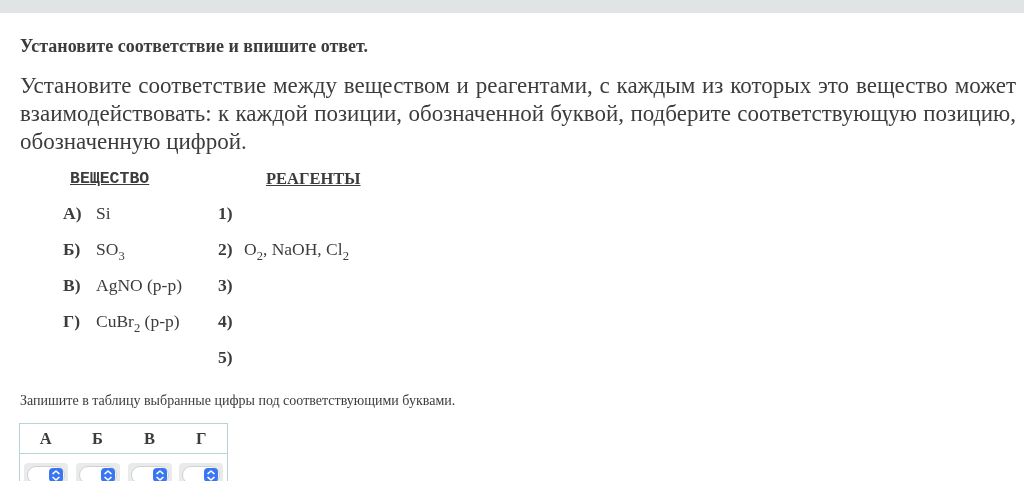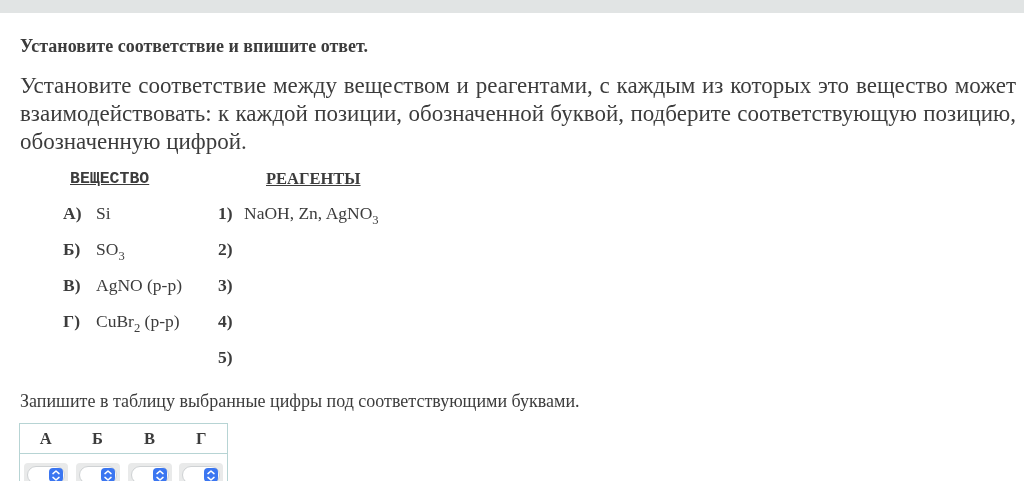--- a/index.html
+++ b/index.html
@@ -34,21 +34,21 @@
     height: 28px; line-height: 24px;
   }
   .mhead-left  { margin-left: 7px; font-family: Liberation Mono, monospace; }
   .mhead-right { margin-left: 49px; }
   .mrow { height: 36px; display: flex; align-items: center; font-size: 17.5px; }
   .mlabel { font-weight: bold; flex: 0 0 auto; }
   .mcol-left  .mlabel { width: 33px; }
   .mcol-right .mlabel { width: 26px; margin-left: 1px; }
   .mformula sub { font-size: 72%; line-height: 0; }
 
-  .write-instruction { font-size: 18px; margin: 15px 0 0 0; line-height: 22px; }
+  .write-instruction { font-size: 14px; margin: 15px 0 0 0; line-height: 22px; }
 
   
   .answer-table {
     border-collapse: collapse;
     margin: 11px 0 0 -1px;
     border: 1px solid #b7d4d4;
   }
   .answer-table th {
     width: 52px; height: 30px;
     font-size: 16.5px; font-weight: bold;
@@ -113,24 +113,24 @@
       </div>
       <div class="mrow">
         <span class="mlabel">Г)</span>
         <span class="mformula">CuBr<sub>2</sub> (р-р)</span>
       </div>
     </div>
     <div class="mcol-right">
       <div class="mhead mhead-right">РЕАГЕНТЫ</div>
       <div class="mrow">
         <span class="mlabel">1)</span>
-        <span class="mformula">NaOH, Zn, AgNO<sub>3</sub></span>
       </div>
       <div class="mrow">
         <span class="mlabel">2)</span>
+        <span class="mformula">O<sub>2</sub>, NaOH, Cl<sub>2</sub></span>
       </div>
       <div class="mrow">
         <span class="mlabel">3)</span>
       </div>
       <div class="mrow">
         <span class="mlabel">4)</span>
       </div>
       <div class="mrow">
         <span class="mlabel">5)</span>
       </div>

